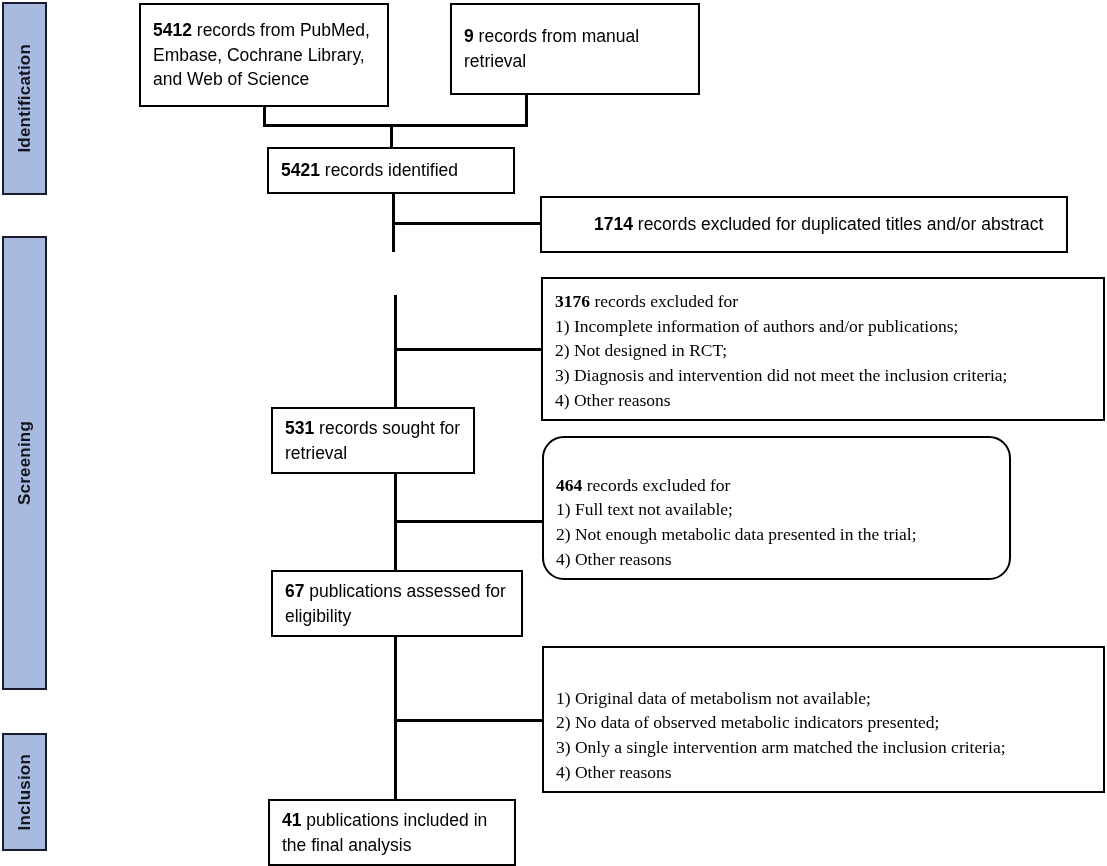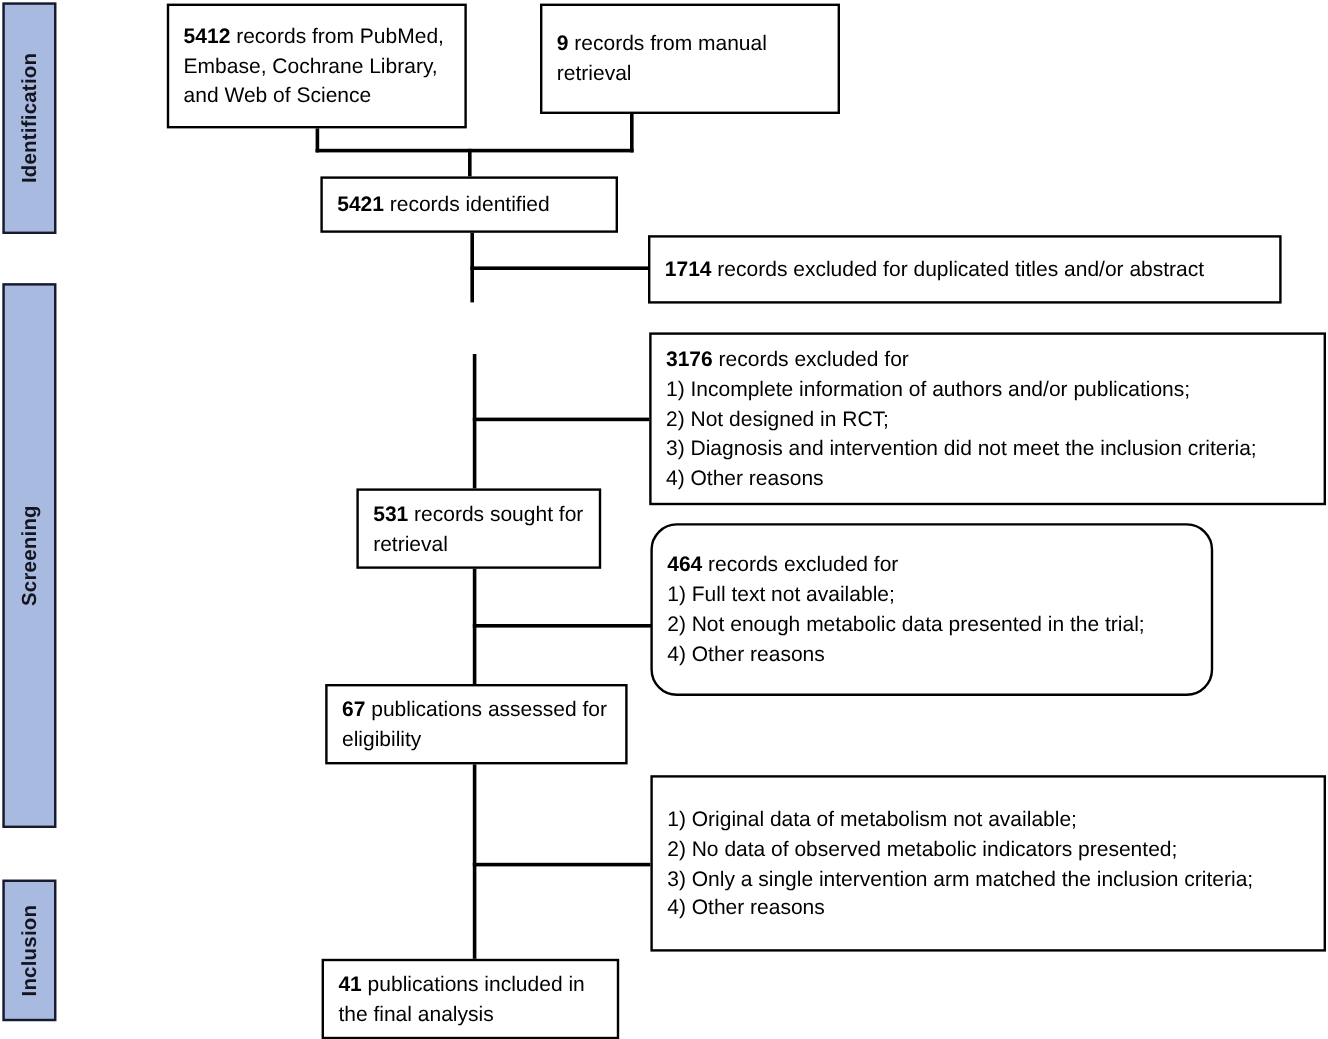--- a/index.html
+++ b/index.html
@@ -49,21 +49,22 @@
     padding: 0 12px;
     font-size: 17.5px;
     line-height: 1.42;
     color: #000000;
     width: 100%;
   }
   .node.list .node-inner {
     padding: 6px 10px 6px 12px;
   }
   .node.top-align {
-    align-items: center;
+    align-items: flex-end;
+    font-family: Liberation Serif, serif;
   }
   .num {
     font-weight: bold;
   }
   .li {
     white-space: nowrap;
   }
 
   
   .conn {
@@ -122,39 +123,39 @@
     </div>
   </div>
 
   <div class="node" style="left:267px; top:147px; width:248px; height:47px;">
     <div class="node-inner">
       <span class="num">5421</span><span> records identified</span>
     </div>
   </div>
 
 
-  <div class="node" style="left:271px; top:407px; width:204px; height:67px;margin-left:26px;">
+  <div class="node" style="left:271px; top:407px; width:204px; height:67px;">
     <div class="node-inner">
       <span class="num">531</span><span> records sought for retrieval</span>
     </div>
   </div>
 
   <div class="node" style="left:271px; top:570px; width:252px; height:67px;">
     <div class="node-inner">
       <span class="num">67</span><span> publications assessed for eligibility</span>
     </div>
   </div>
 
   <div class="node" style="left:268px; top:799px; width:248px; height:67px;">
     <div class="node-inner">
       <span class="num">41</span><span> publications included in the final analysis</span>
     </div>
   </div>
 
-  <div class="node" style="left:540px; top:196px; width:528px; height:57px;">
+  <div class="node" style="left:540px; top:196px; width:528px; height:57px;padding-left:40px;">
     <div class="node-inner">
       <span class="num">1714</span><span> records excluded for duplicated titles and/or abstract</span>
     </div>
   </div>
 
   <div class="node list top-align" style="left:541px; top:277px; width:564px; height:144px;">
     <div class="node-inner">
       <div>
         <span class="num">3176</span><span> records excluded for</span>
       </div>

